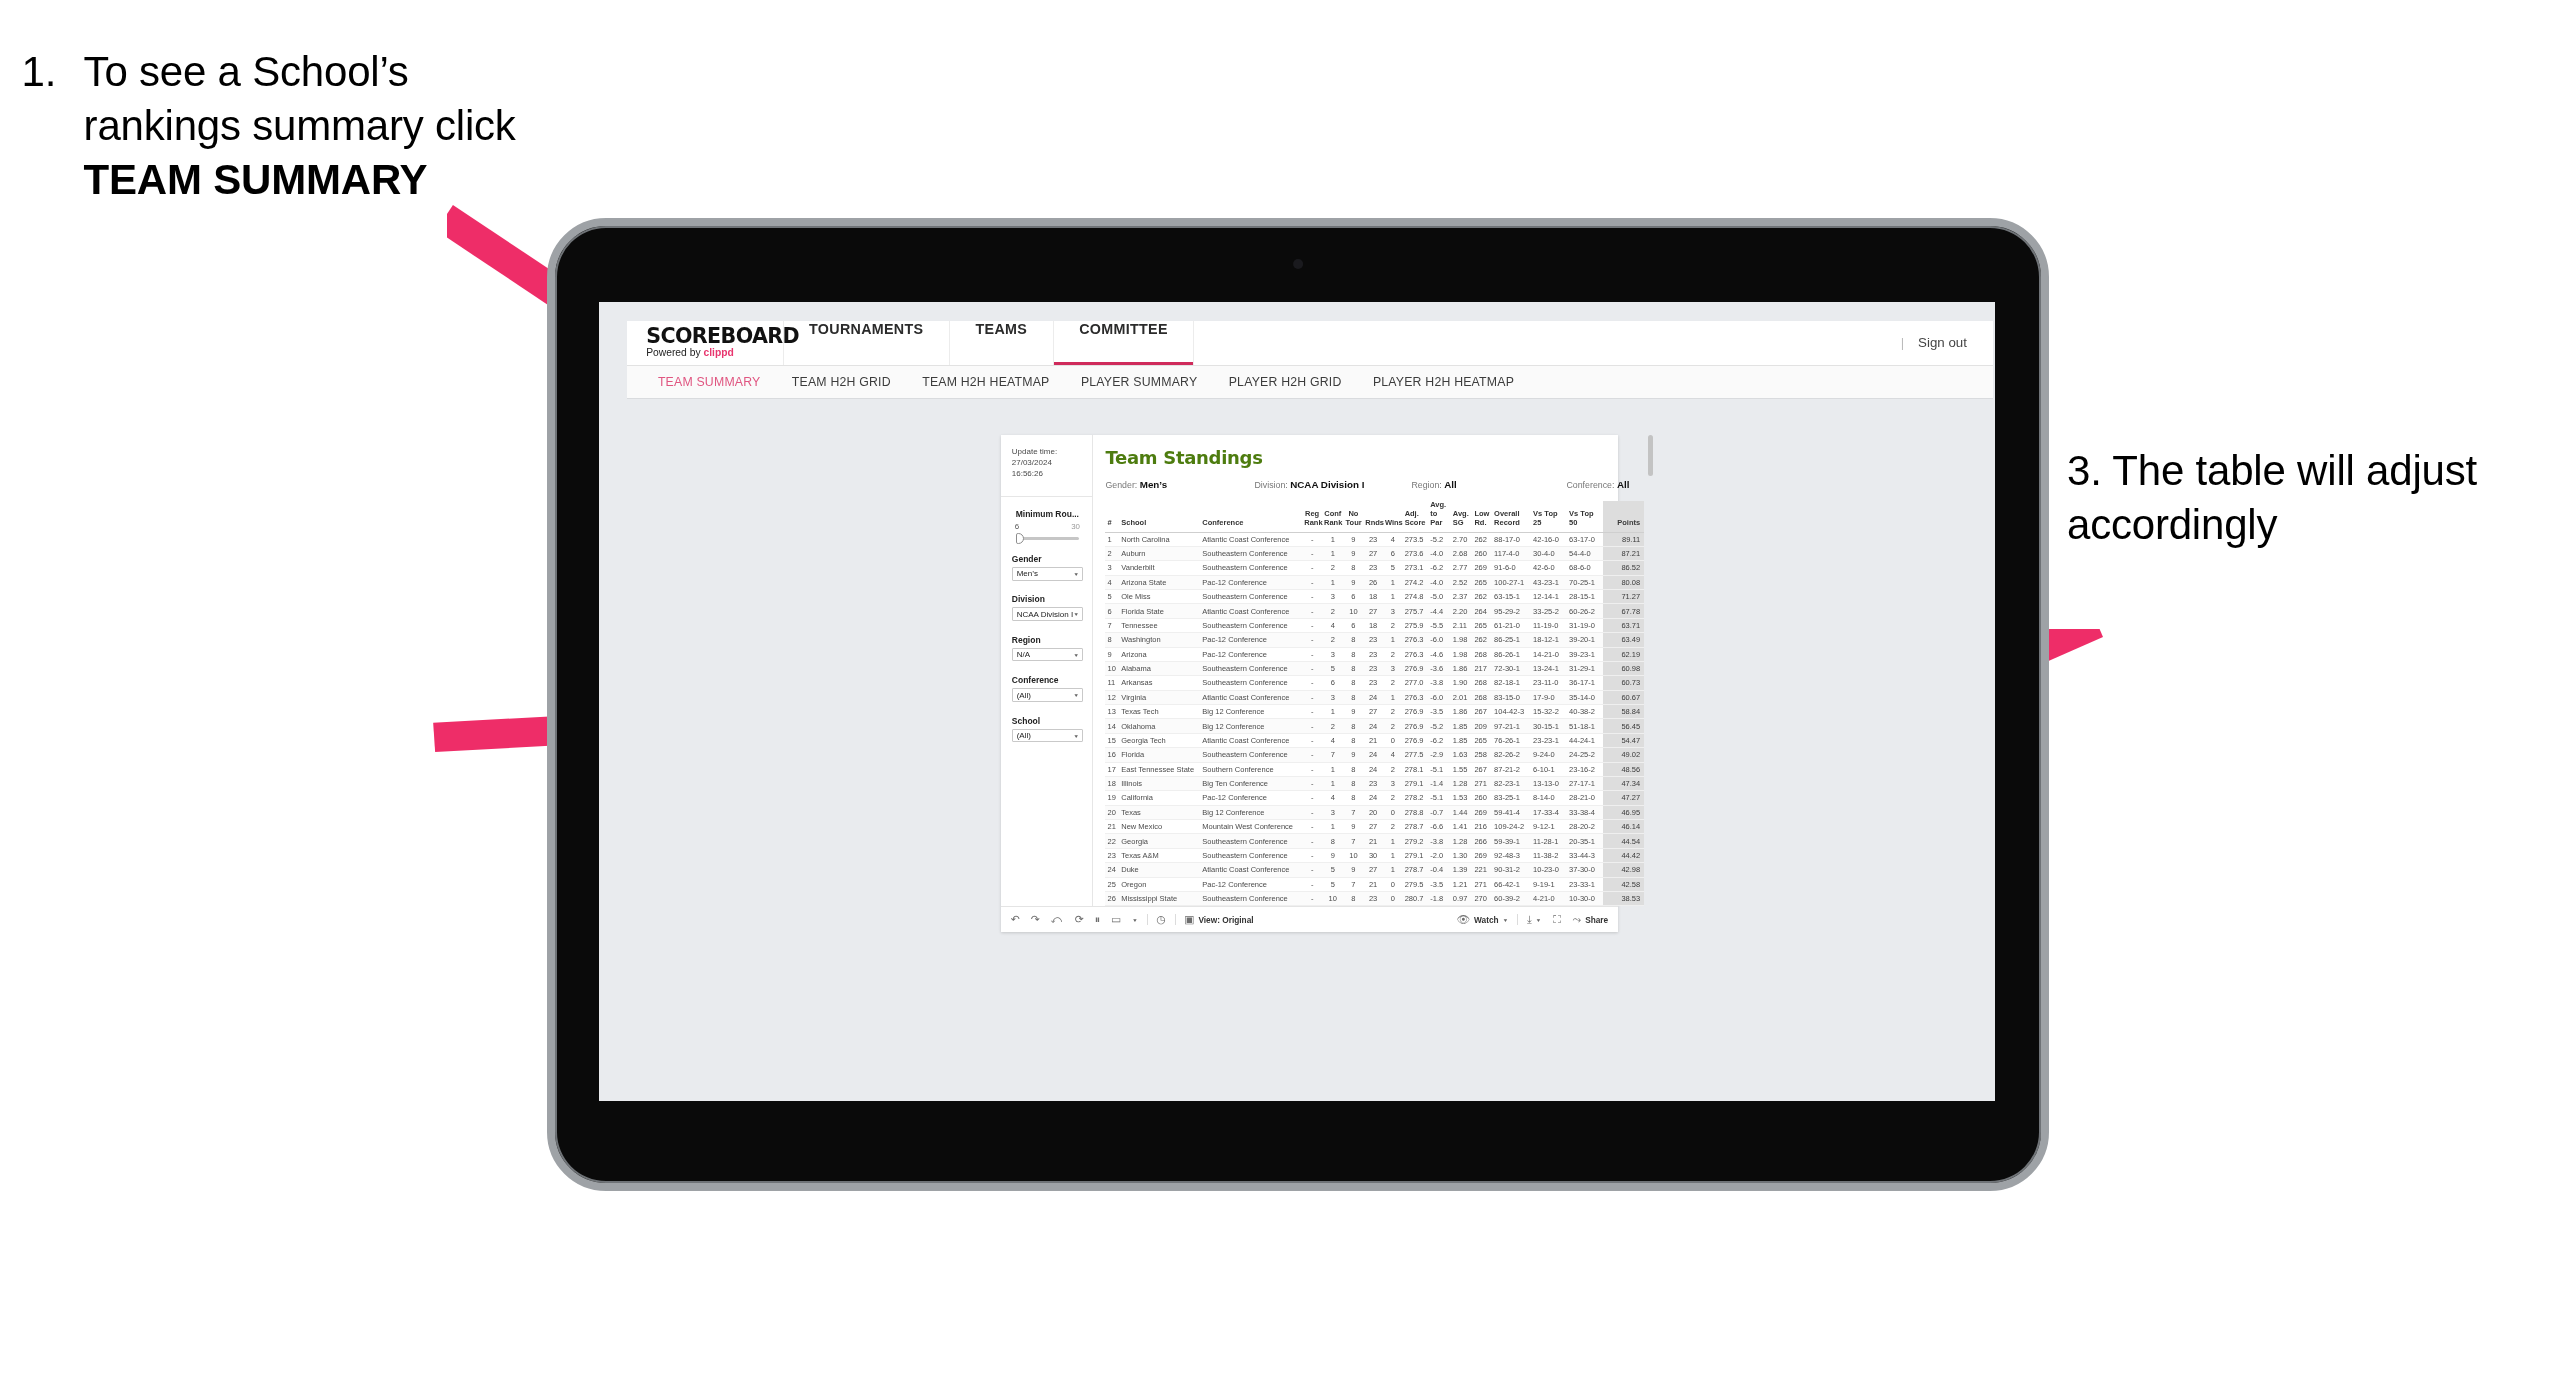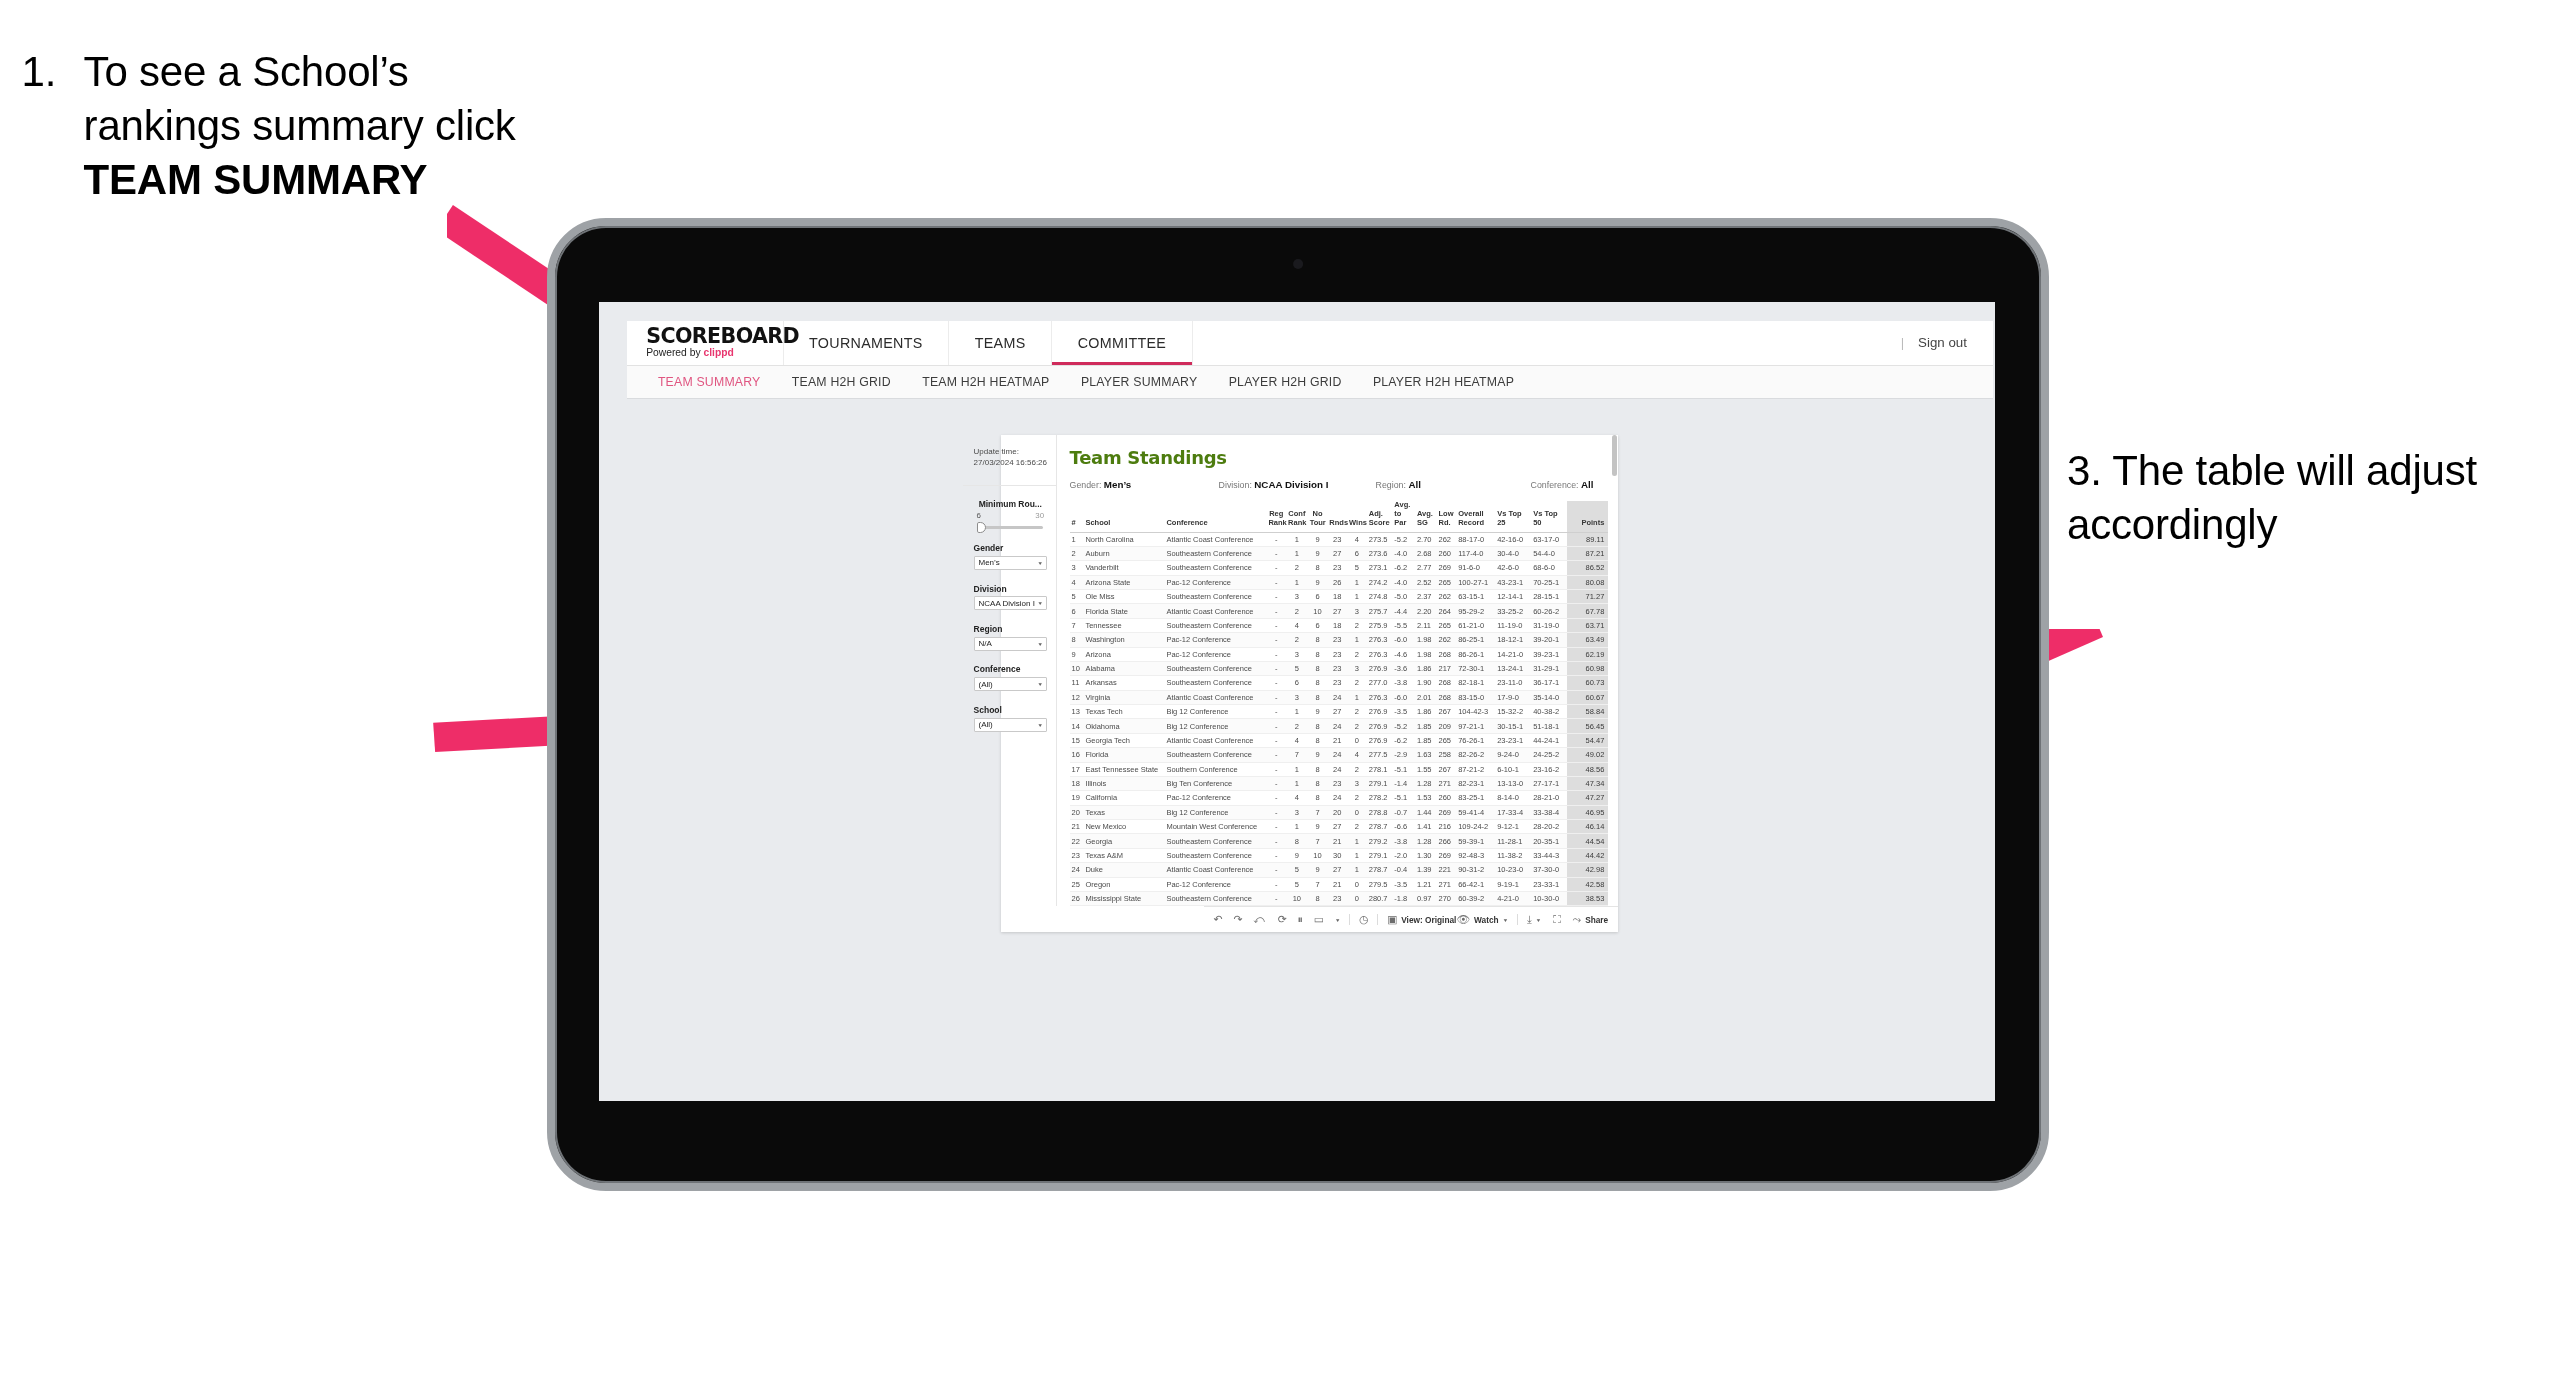--- a/index.html
+++ b/index.html
@@ -61,24 +61,25 @@
     border-right: 1px solid #ececec;
   }
   #brandname {
     font-family: "DejaVu Sans", sans-serif;
     font-weight: 700; font-size: 20.6px; letter-spacing: -0.6px;
     color:#111; line-height: 1;
   }
   #brandsub { font-size: 10.3px; color:#222; margin-top: 2px; line-height:1; }
   #brandsub span { color:#e8366f; font-weight:700; }
   .topnav {
-    display:flex; align-items:center; padding: 0 25.6px;
+    display:flex; align-items:flex-start; padding: 0 25.6px;
     font-size: 14.3px; color:#2b2b2b; letter-spacing:0.3px;
     border-right: 1px solid #ececec; cursor:pointer;
     position:relative;
+    font-weight:bold;
   }
   .topnav.active::after {
     content:""; position:absolute; left:0; right:0; bottom:0; height:2.9px; background:#cf2b5b;
   }
   #topspacer { flex:1; }
   #signout {
     display:flex; align-items:center; gap:13.8px; padding-right: 25.6px;
     font-size: 13.3px; color:#444;
   }
   #signout .sep { color:#bbb; }
@@ -91,21 +92,21 @@
   .subtab {
     font-size: 12.3px; color:#3c3c3c; padding: 0 15.7px; letter-spacing:0.2px; cursor:pointer;
   }
   .subtab.active { color:#e05580; }
 
   
   #content { background:#e9ebee; height: 683px; padding-top: 36px; }
   #card {
     margin: 0 auto; width: 617px; background:#fff;
     box-shadow: 0 1px 2.9px rgba(0,0,0,.16);
-    display:flex; flex-direction:column;align-items:flex-end;
+    display:flex; flex-direction:column;
   }
   #cardbody { display:flex; }
 
   
   #rail { width: 94px; border-right:1px solid #e6e6e6; padding: 12.8px 8.8px 9.8px 10.8px; }
   #uptime { font-size: 8px; color:#4a4a4a; line-height:1.35; }
   #railrule { height:1px; background:#e6e6e6; margin: 15.7px -8.8px 12.8px -10.8px; }
   .fgroup { margin-bottom: 13.8px; }
   .flabel { font-size: 8.5px; color:#222; font-weight:700; margin-bottom: 2.9px; }
   .fsel {

